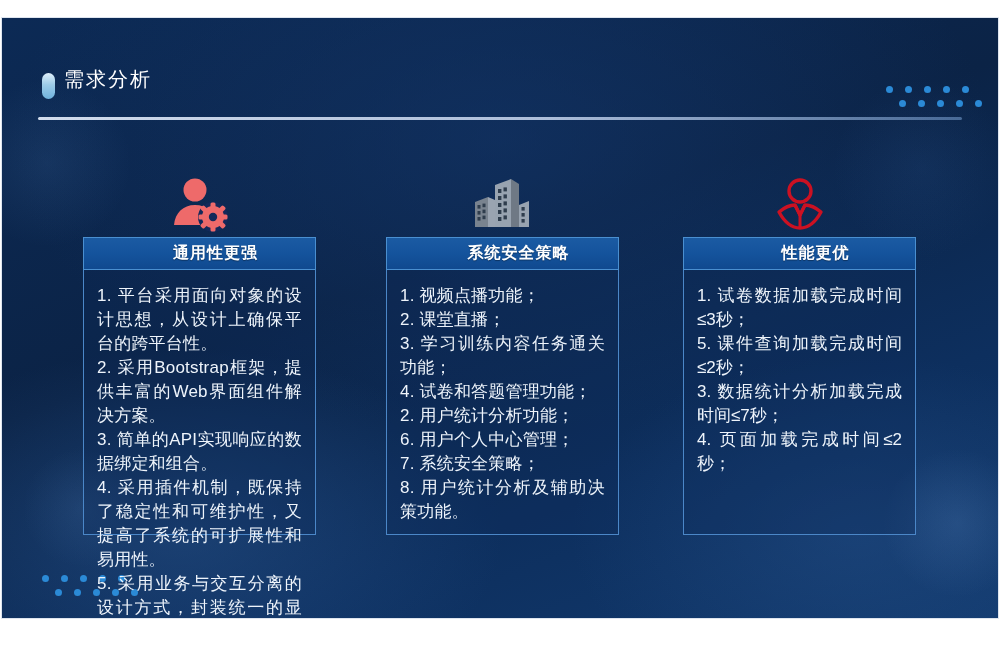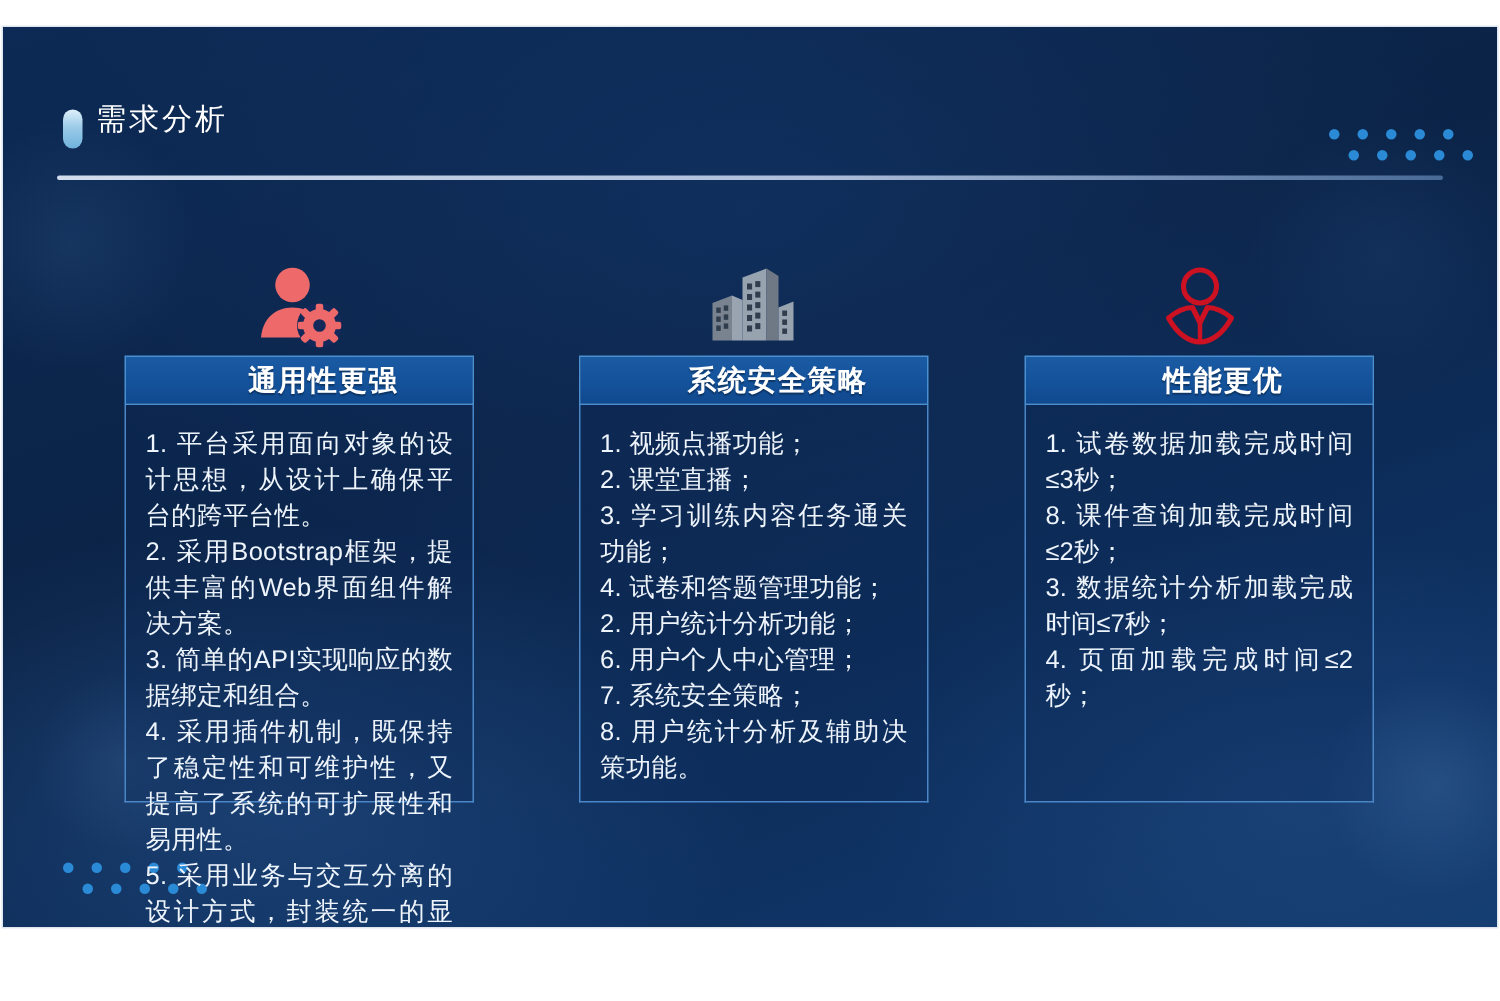--- a/index.html
+++ b/index.html
@@ -120,21 +120,21 @@
     position: relative;
     height: 33px;
     box-sizing: border-box;
     background: linear-gradient(180deg, #1b5ba3 0%, #14539c 50%, #10498f 100%);
     border: 1px solid #4a8fd0;
     display: flex;
     align-items: center;
     justify-content: center;
   }
   .card-header-label {
-    font-size: 19px;
+    font-size: 16px;
     font-weight: bold;
     color: #ffffff;
     letter-spacing: 1px;
     text-shadow: 0 1px 1px rgba(0,0,0,0.35);
     margin-left: 32px;
   }
 
   .card-body {
     position: relative;
     box-sizing: border-box;
@@ -294,19 +294,19 @@
                  C44 46 36 51 29 51 C22 51 14 46 8 35 Z" fill="none" stroke="#cc1122" stroke-width="3.4" stroke-linejoin="round"></path>
         <path d="M24 28 L29 38 L34 28" fill="none" stroke="#cc1122" stroke-width="3.2" stroke-linejoin="round"></path>
         <path d="M29 38 L29 50" fill="none" stroke="#cc1122" stroke-width="3"></path>
       </svg>
     </div>
     <div class="card-header">
       <span class="card-header-label">性能更优</span>
     </div>
     <div class="card-body">
       <div class="card-line">1. 试卷数据加载完成时间≤3秒；</div>
-      <div class="card-line">8. 课件查询加载完成时间≤2秒；</div>
+      <div class="card-line">5. 课件查询加载完成时间≤2秒；</div>
       <div class="card-line">3. 数据统计分析加载完成时间≤7秒；</div>
       <div class="card-line">4. 页面加载完成时间≤2秒；</div>
     </div>
   </div>
 
 </div>
 
 </body></html>

